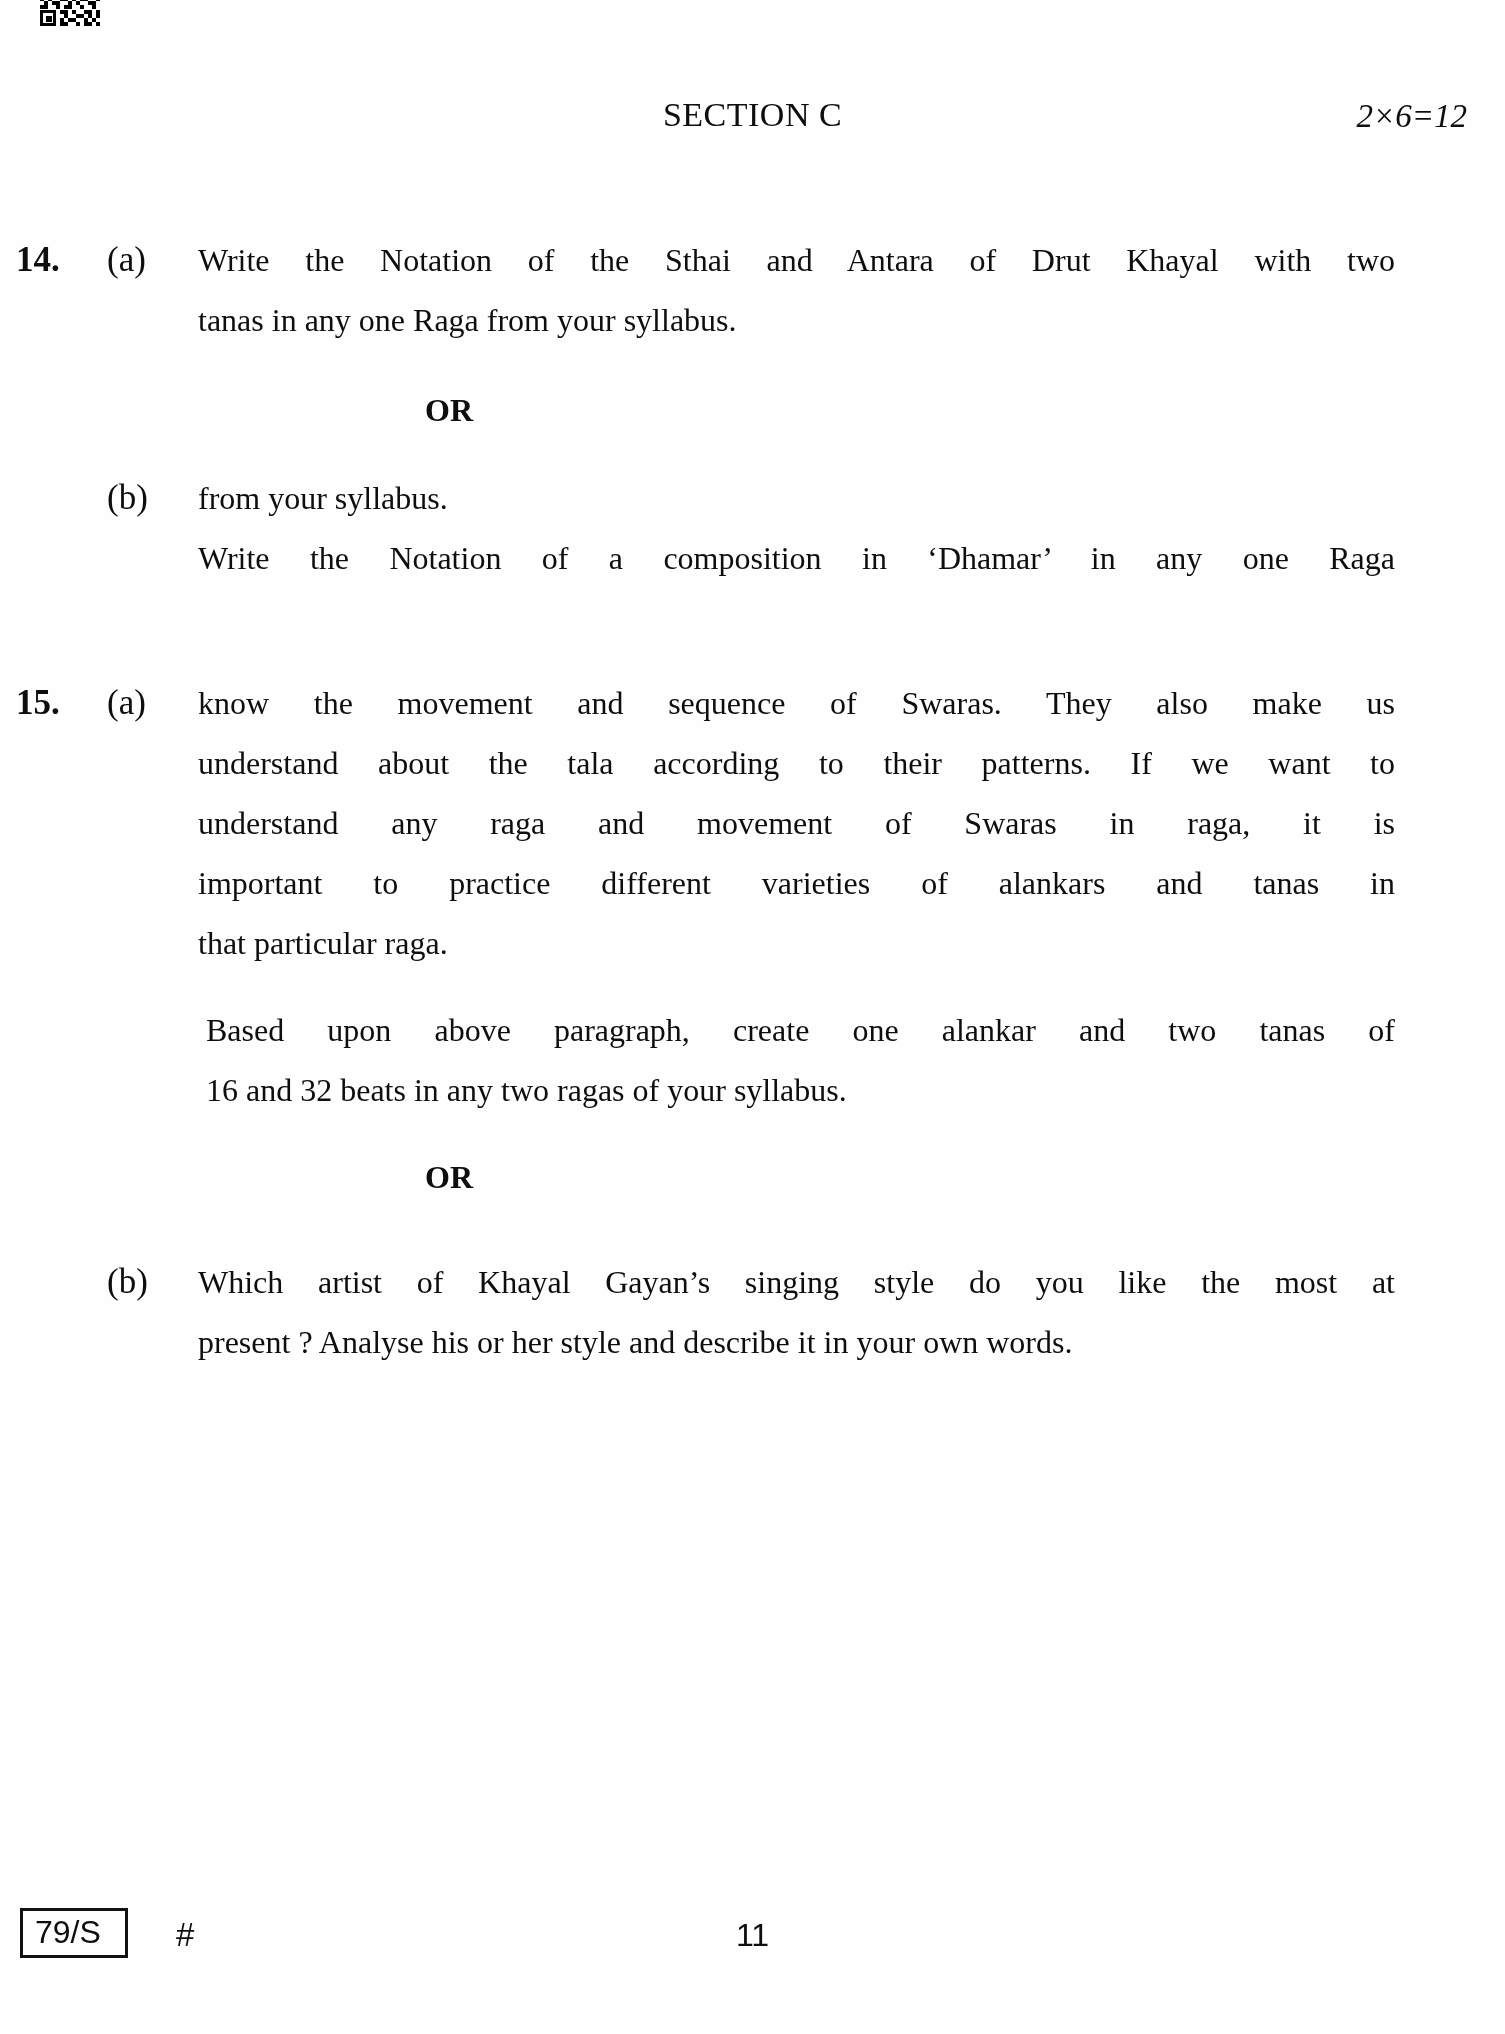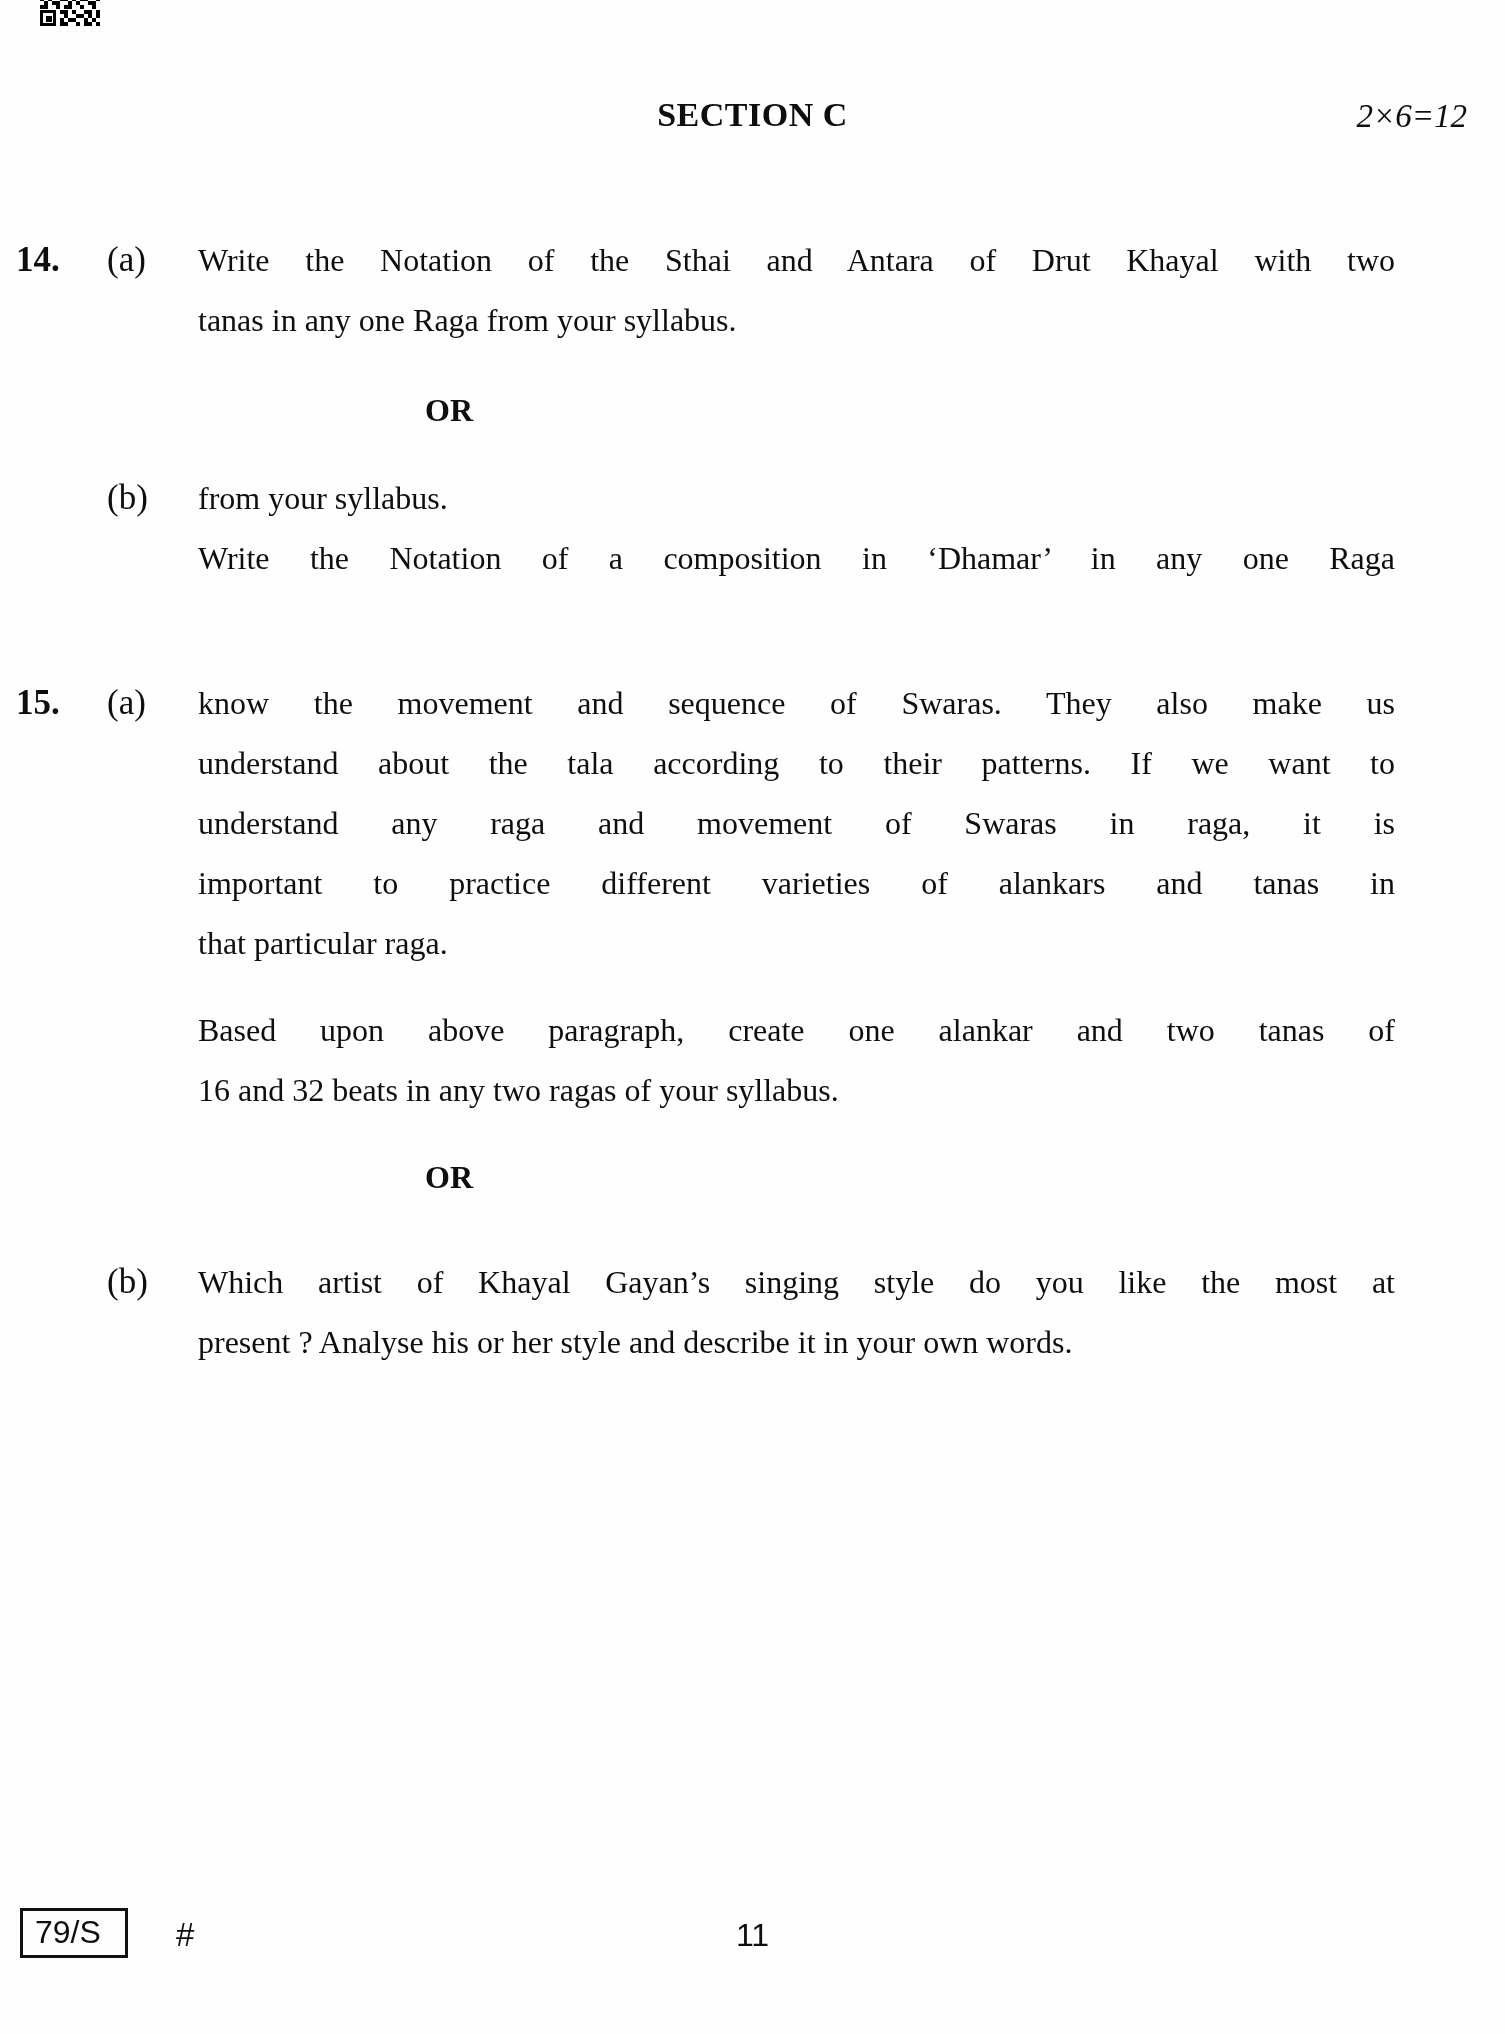--- a/index.html
+++ b/index.html
@@ -22,21 +22,21 @@
 
   
   .header-row {
     position: relative;
     padding-top: 92px;
     height: 46px;
   }
   .section-title {
     text-align: center;
     font-size: 34px;
-    font-weight: bold;
+    font-weight: normal;
     letter-spacing: 0.5px;
     line-height: 46px;
   }
   .marks {
     position: absolute;
     top: 96px;
     right: 38px;
     font-style: italic;
     font-size: 33px;
     line-height: 40px;
@@ -73,21 +73,21 @@
     font-size: 32px;
     line-height: 40px;
     padding-left: 425px;
   }
 
   
   .q14         { margin-top: 92px; }
   .or-1        { margin-top: 40px; }
   .q14-b       { margin-top: 38px; }
   .q15         { margin-top: 85px; }
-  .para-2      { margin-top: 27px; }
+  .para-2      { margin-top: 27px; margin-left: 8px; }
   .or-2        { margin-top: 37px; }
   .q15-b       { margin-top: 55px; }
 
   
   .footer {
     position: absolute;
     left: 0;
     top: 1906px;
     width: 100%;
     height: 60px;

